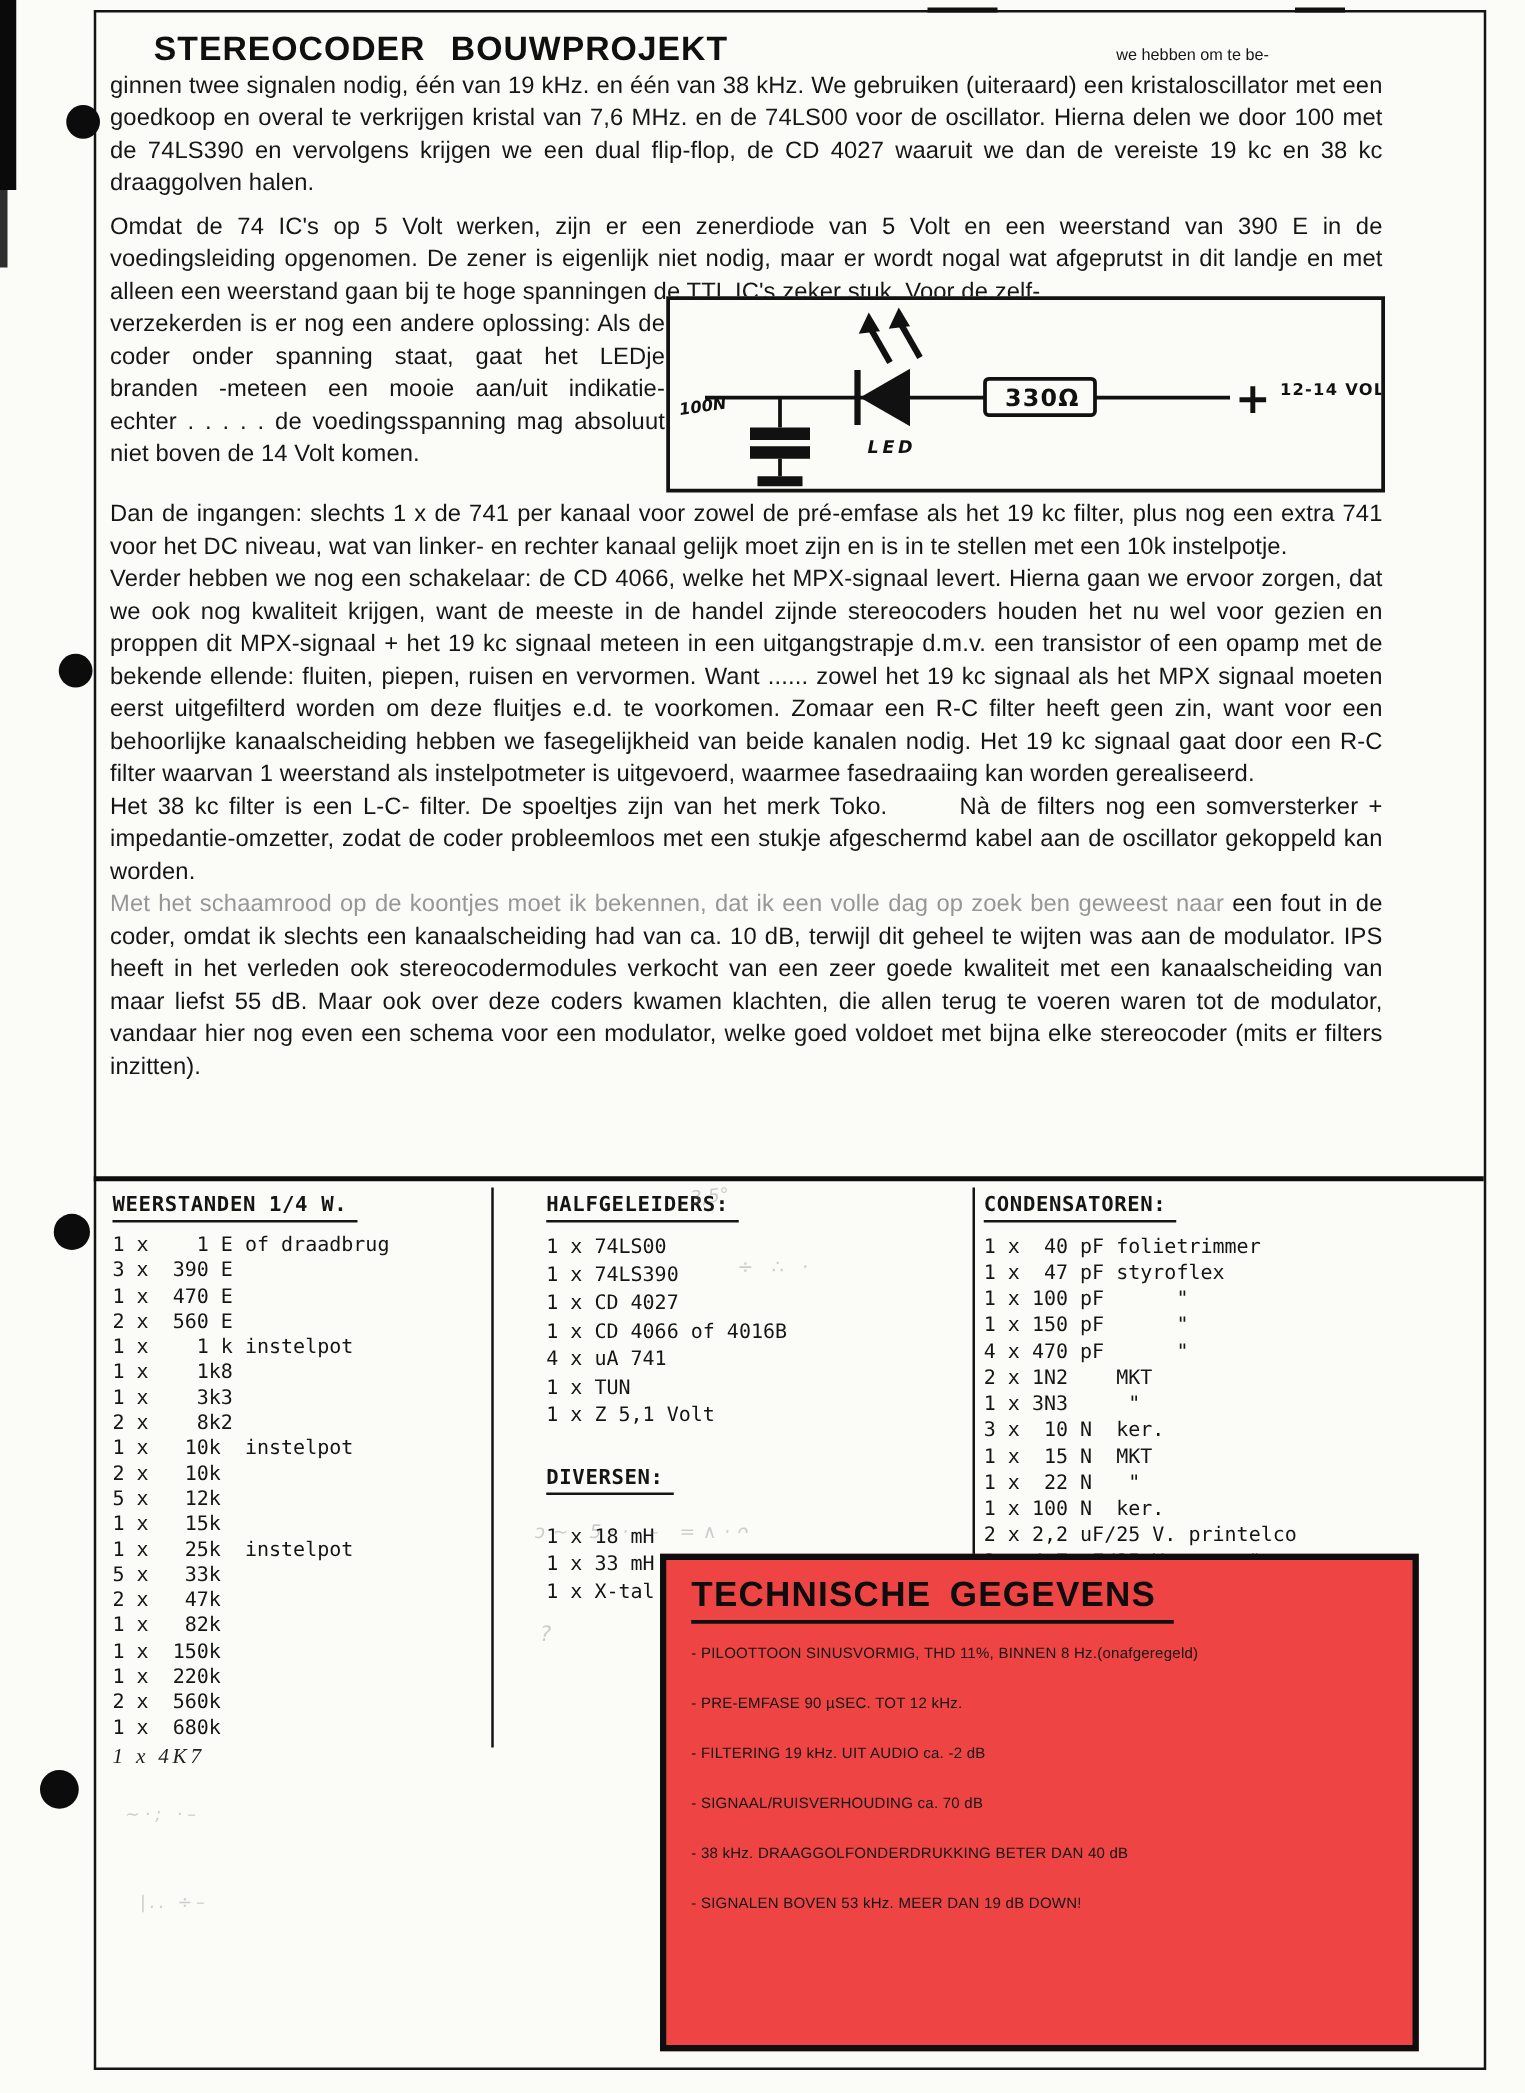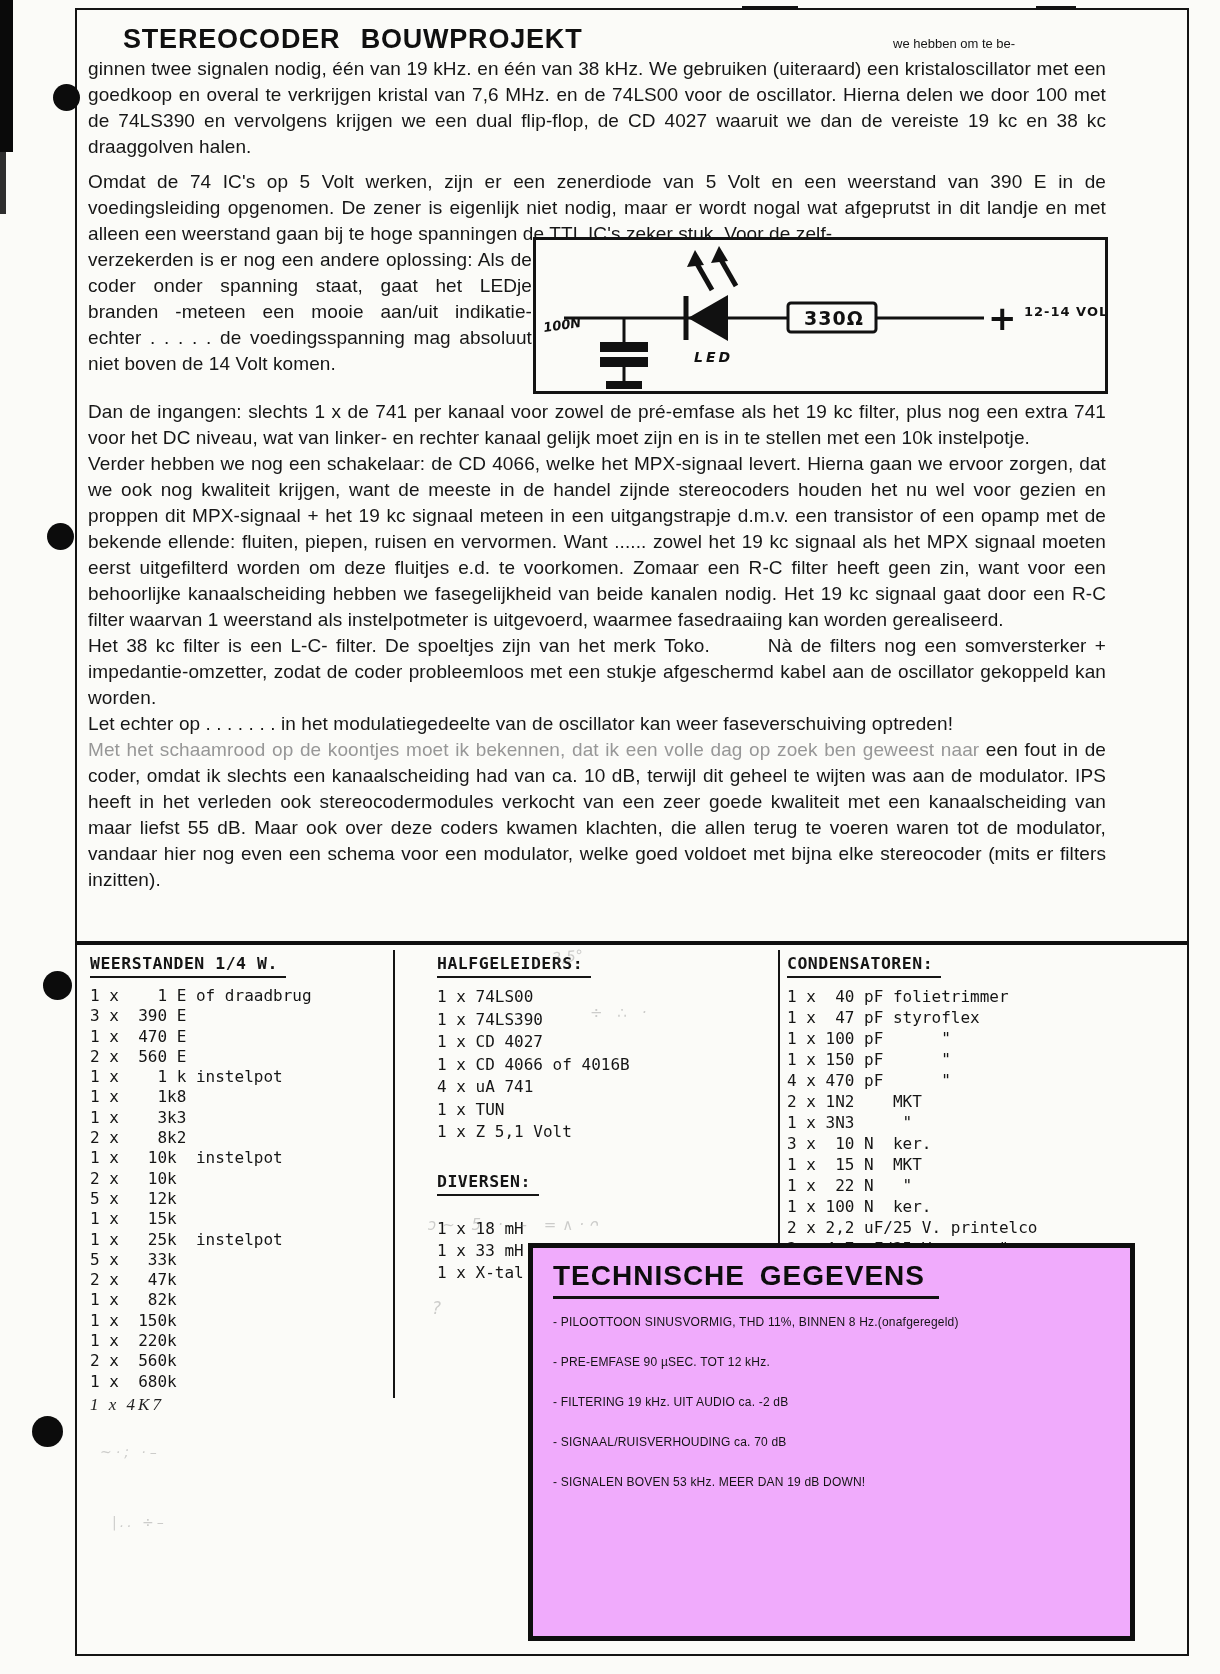--- a/index.html
+++ b/index.html
@@ -67,21 +67,21 @@
   #col-semi .parts-rows div{line-height:22.5px;}
   #col-div{left:437px;top:1172px;}
   #col-div .parts-rows div{line-height:22px;}
   #col-div .parts-rows{margin-top:14px;}
   #col-cap{left:787px;top:954px;}
   #col-cap .parts-rows div{line-height:21px;}
   .hand-row{font-family:Liberation Serif, serif;font-style:italic;font-size:17px;
     letter-spacing:3px;margin-top:3px;color:#222;}
   
   #tech-box{position:absolute;left:528px;top:1243px;width:607px;height:398px;
-    border:5px solid #0e0e0e;box-sizing:border-box;background:#f0abfc;padding:12px 0 0 20px;}
+    border:5px solid #0e0e0e;box-sizing:border-box;background:#ef4444;padding:12px 0 0 20px;}
   .tech-title{font-size:28px;font-weight:bold;letter-spacing:1px;word-spacing:6px;
     border-bottom:3px solid #111;display:inline-block;padding:0 14px 4px 0;color:#0d0d0d;}
   .tech-list{margin-top:16px;}
   .tech-list div{font-size:12px;letter-spacing:.2px;margin-bottom:26px;color:#141414;}
 </style>
 </head>
 <body>
 
 <div class="page-frame"></div>
 <div class="scan-bar"></div>
@@ -124,21 +124,20 @@
 
     <text class="dg-label" x="452" y="90" font-size="34">+</text>
     <text class="dg-label" x="488" y="76" font-size="13" letter-spacing="1">12-14 VOLT</text>
   </svg>
 </div>
 
 <div class="para" id="main-flow">
   <p>Dan de ingangen: slechts 1 x de 741 per kanaal voor zowel de pré-emfase als het 19 kc filter, plus nog een extra 741 voor het DC niveau, wat van linker- en rechter kanaal gelijk moet zijn en is in te stellen met een 10k instelpotje.</p>
   <p>Verder hebben we nog een schakelaar: de CD 4066, welke het MPX-signaal levert. Hierna gaan we ervoor zorgen, dat we ook nog kwaliteit krijgen, want de meeste in de handel zijnde stereocoders houden het nu wel voor gezien en proppen dit MPX-signaal + het 19 kc signaal meteen in een uitgangstrapje d.m.v. een transistor of een opamp met de bekende ellende: fluiten, piepen, ruisen en vervormen. Want ...... zowel het 19 kc signaal als het MPX signaal moeten eerst uitgefilterd worden om deze fluitjes e.d. te voorkomen. Zomaar een R-C filter heeft geen zin, want voor een behoorlijke kanaalscheiding hebben we fasegelijkheid van beide kanalen nodig. Het 19 kc signaal gaat door een R-C filter waarvan 1 weerstand als instelpotmeter is uitgevoerd, waarmee fasedraaiing kan worden gerealiseerd.</p>
   <p>Het 38 kc filter is een L-C- filter. De spoeltjes zijn van het merk Toko.&nbsp;&nbsp;&nbsp;&nbsp;&nbsp;&nbsp; Nà de filters nog een somversterker + impedantie-omzetter, zodat de coder probleemloos met een stukje afgeschermd kabel aan de oscillator gekoppeld kan worden.</p>
-  <p>Let echter op . . . . . . .  in het modulatiegedeelte van de oscillator kan weer faseverschuiving optreden!</p>
   <p><span class="faint">Met het schaamrood op de koontjes moet ik bekennen, dat ik een volle dag op zoek ben geweest naar </span><span>een fout in de coder, omdat ik slechts een kanaalscheiding had van ca. 10 dB, terwijl dit geheel te wijten was aan de modulator. IPS heeft in het verleden ook stereocodermodules verkocht van een zeer goede kwaliteit met een kanaalscheiding van maar liefst 55 dB. Maar ook over deze coders kwamen klachten, die allen terug te voeren waren tot de modulator, vandaar hier nog even een schema voor een modulator, welke goed voldoet met bijna elke stereocoder (mits er filters inzitten).</span></p>
 </div>
 
 <div id="rule"></div>
 <div class="vdiv" id="vdiv1"></div>
 <div class="vdiv" id="vdiv2"></div>
 
 <div class="parts-col" id="col-res">
   <div class="parts-header">WEERSTANDEN 1/4 W.</div>
   <div class="parts-rows"><div>1 x    1 E of draadbrug</div><div>3 x  390 E</div><div>1 x  470 E</div><div>2 x  560 E</div><div>1 x    1 k instelpot</div><div>1 x    1k8</div><div>1 x    3k3</div><div>2 x    8k2</div><div>1 x   10k  instelpot</div><div>2 x   10k</div><div>5 x   12k</div><div>1 x   15k</div><div>1 x   25k  instelpot</div><div>5 x   33k</div><div>2 x   47k</div><div>1 x   82k</div><div>1 x  150k</div><div>1 x  220k</div><div>2 x  560k</div><div>1 x  680k</div></div>
@@ -160,20 +159,21 @@
   <div class="parts-rows"><div>1 x  40 pF folietrimmer</div><div>1 x  47 pF styroflex</div><div>1 x 100 pF      "</div><div>1 x 150 pF      "</div><div>4 x 470 pF      "</div><div>2 x 1N2    MKT</div><div>1 x 3N3     "</div><div>3 x  10 N  ker.</div><div>1 x  15 N  MKT</div><div>1 x  22 N   "</div><div>1 x 100 N  ker.</div><div>2 x 2,2 uF/25 V. printelco</div><div>2 x 4,7 uF/25 V.      "</div><div>1 x 250 uF/6-10 V.    "</div></div>
 </div>
 
 <div id="tech-box">
   <div class="tech-title">TECHNISCHE GEGEVENS</div>
   <div class="tech-list">
       <div>-  PILOOTTOON SINUSVORMIG, THD 11%, BINNEN 8 Hz.(onafgeregeld)</div>
       <div>-  PRE-EMFASE 90 µSEC. TOT 12 kHz.</div>
       <div>-  FILTERING 19 kHz. UIT AUDIO ca. -2 dB</div>
       <div>-  SIGNAAL/RUISVERHOUDING ca. 70 dB</div>
+      <div>-  38 kHz. DRAAGGOLFONDERDRUKKING BETER DAN 40 dB</div>
       <div>-  SIGNALEN BOVEN 53 kHz. MEER DAN 19 dB DOWN!</div>
     </div>
 </div>
 
 <div class="smudge smudge-a">3,5°</div>
 <div class="smudge smudge-b">÷ ∴ ·</div>
 <div class="smudge smudge-c">ɔ~ 5·· –  =∧·ᴖ</div>
 <div class="smudge smudge-d">?</div>
 <div class="smudge smudge-e">~·; ·–</div>
 <div class="smudge smudge-f">|.. ÷–</div>

